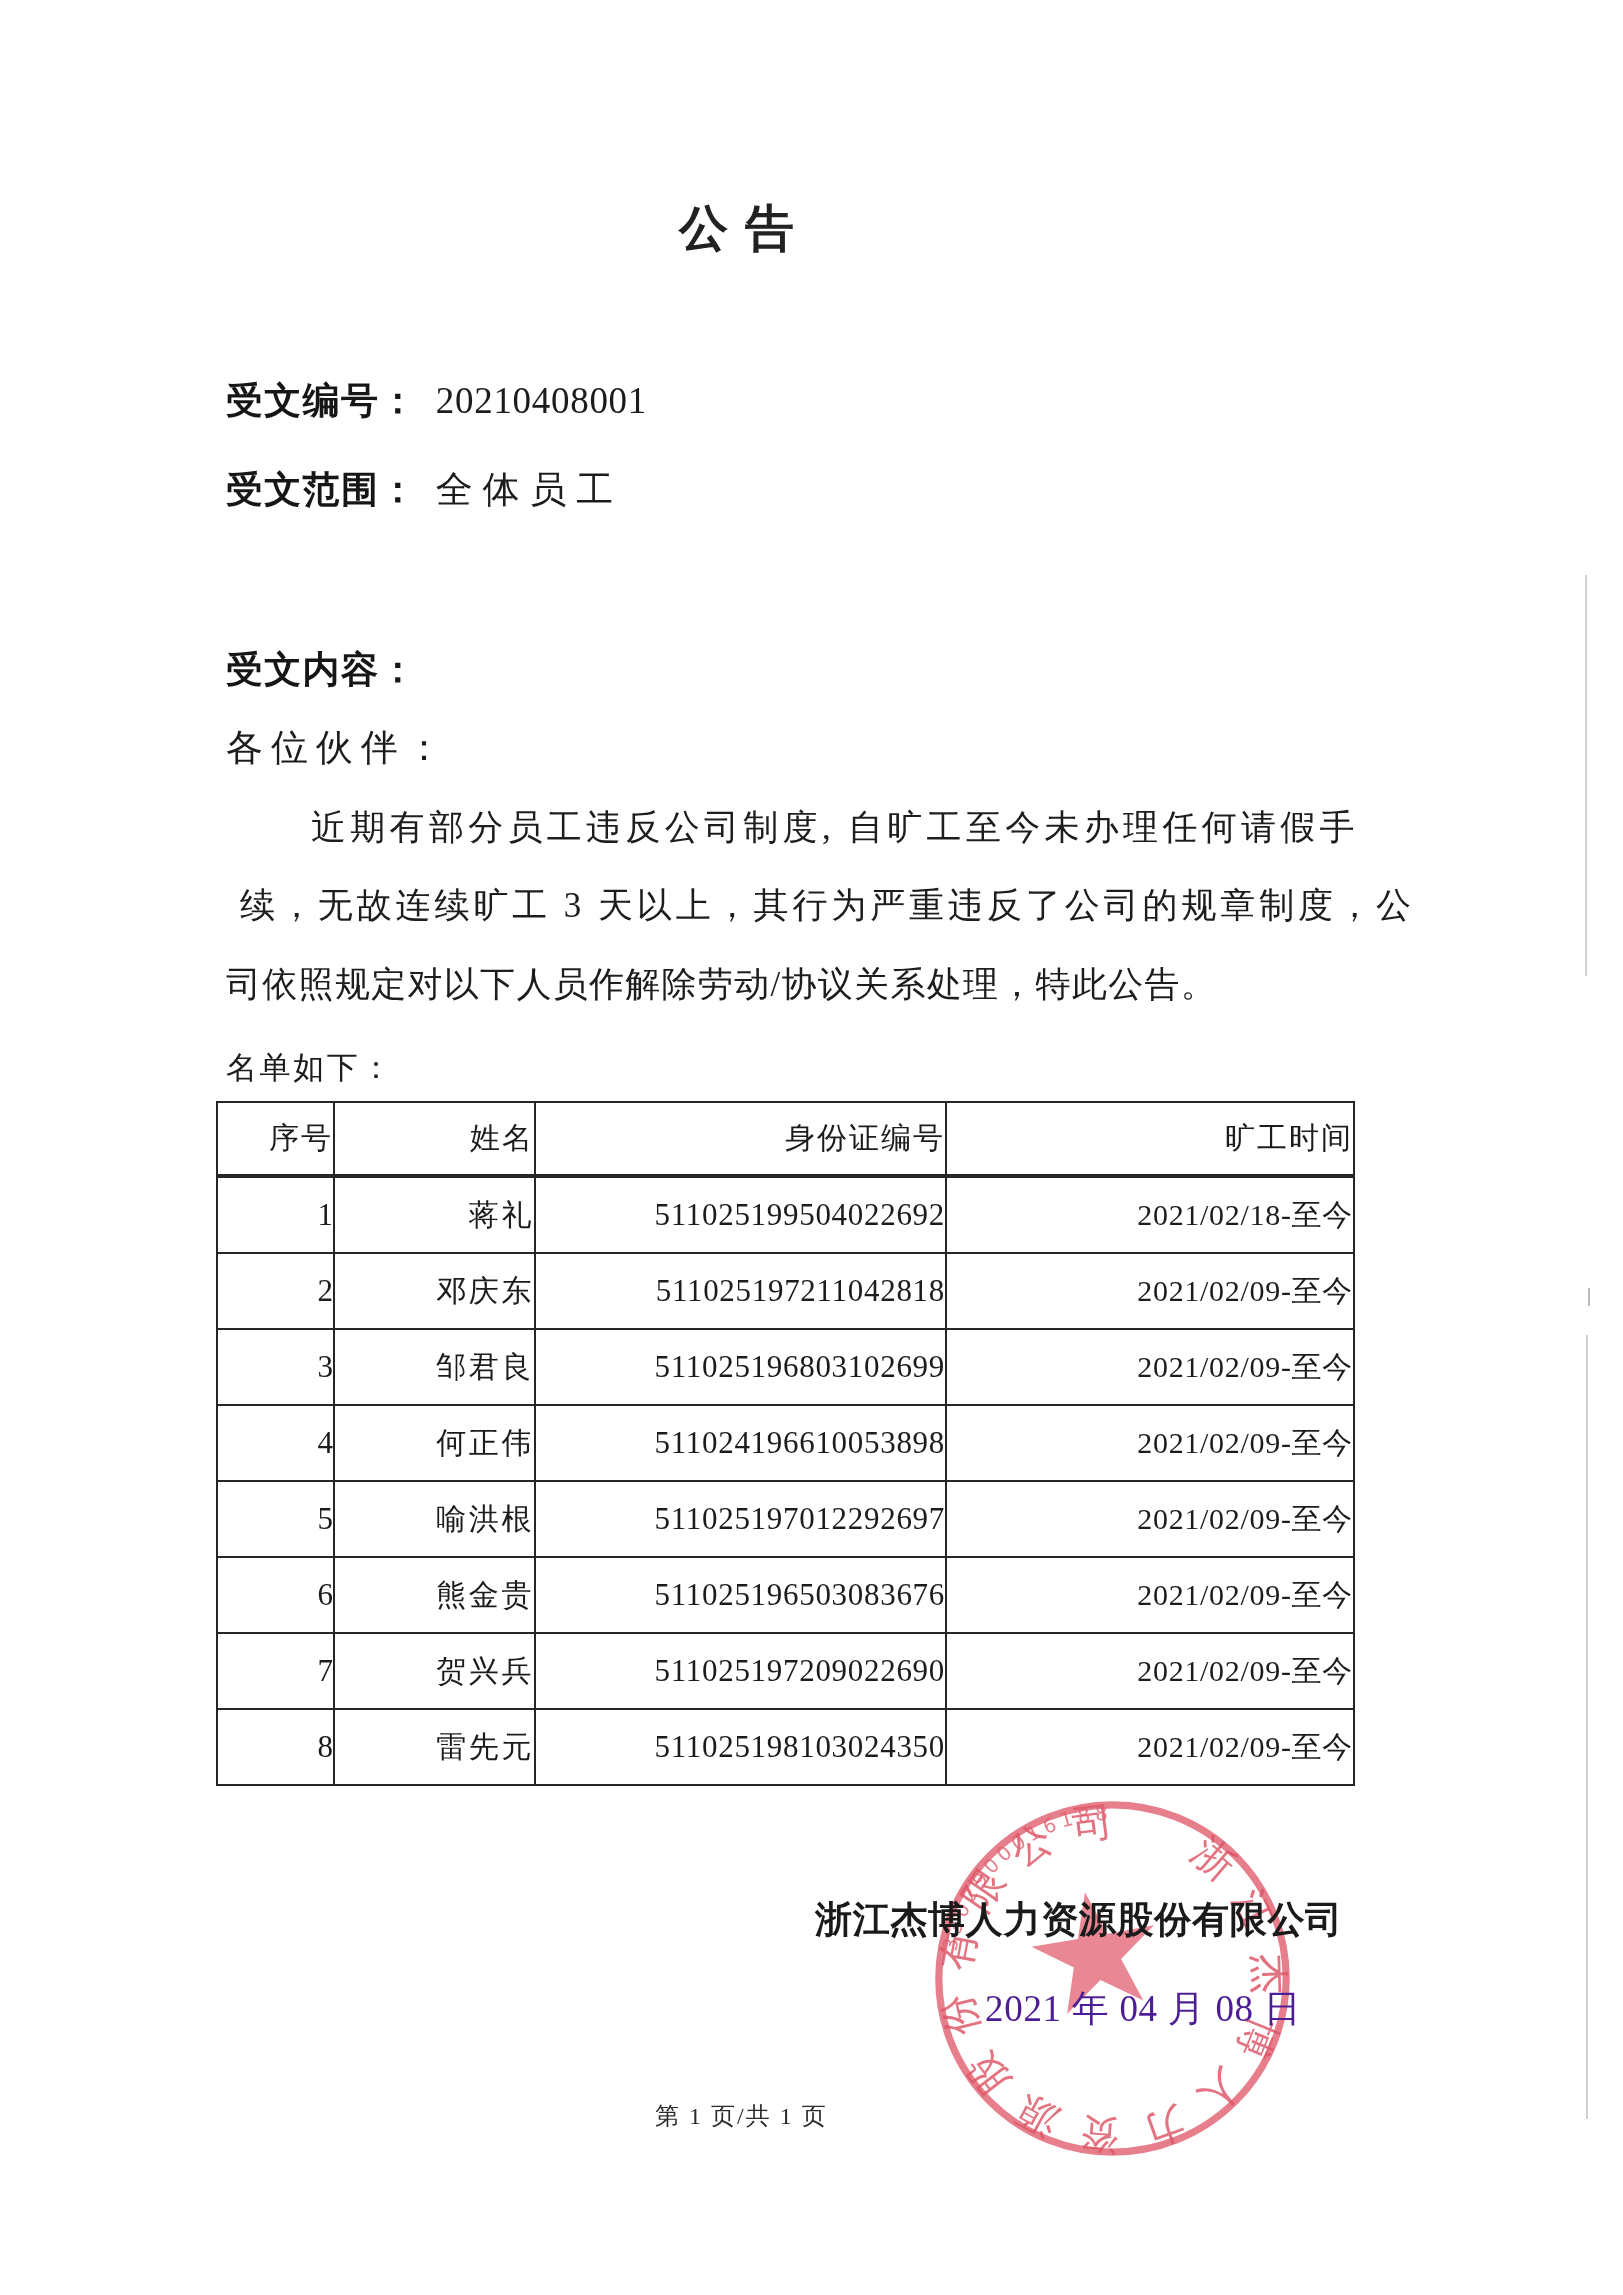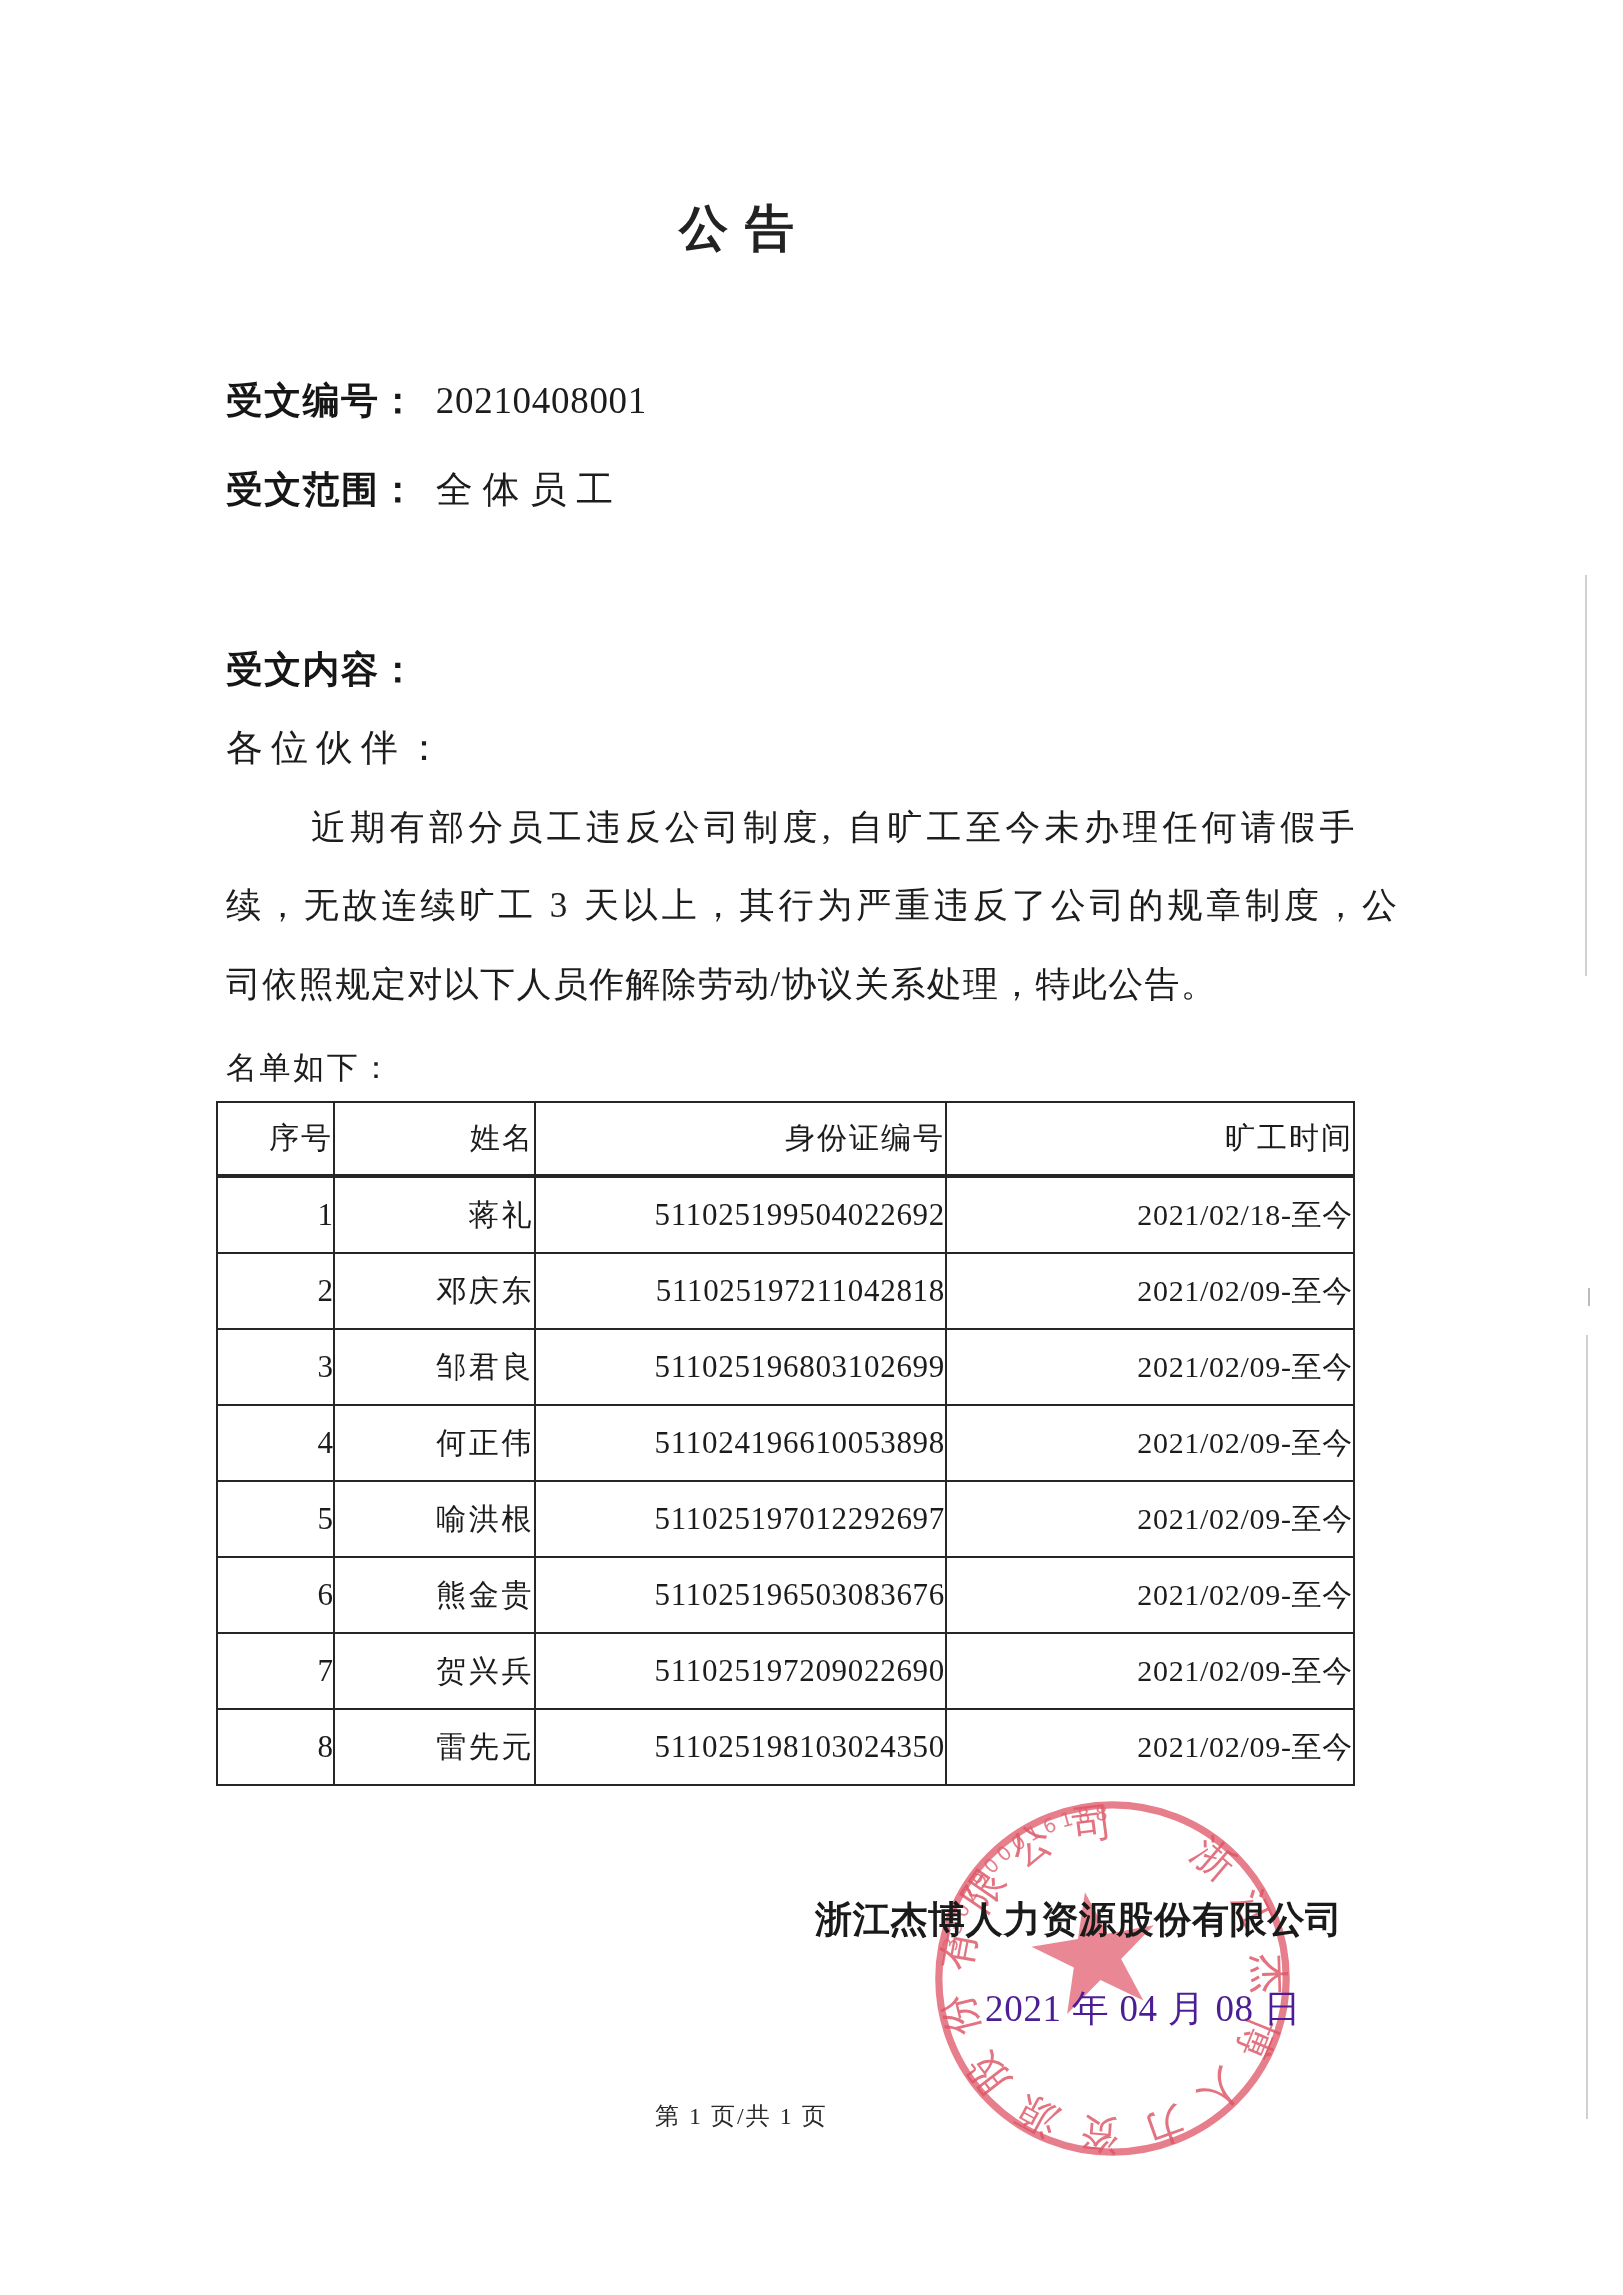--- a/index.html
+++ b/index.html
@@ -73,21 +73,21 @@
   </div>
   <div class="abs field-row" style="top:469px">
     <span class="field-label">受文范围：</span><span class="field-value spread">全体员工</span>
   </div>
   <div class="abs field-row" style="top:649px">
     <span class="field-label">受文内容：</span><span class="field-value"></span>
   </div>
 
   <div class="abs salutation">各位伙伴：</div>
   <div class="abs body-line" style="left:311px;top:804px;letter-spacing:4.3px">近期有部分员工违反公司制度, 自旷工至今未办理任何请假手</div>
-  <div class="abs body-line" style="left:226px;top:882px;letter-spacing:3.9px">续，无故连续旷工 3 天以上，其行为严重违反了公司的规章制度，公</div>
+  <div class="abs body-line" style="left:240px;top:882px;letter-spacing:3.9px">续，无故连续旷工 3 天以上，其行为严重违反了公司的规章制度，公</div>
   <div class="abs body-line" style="left:226px;top:961px;letter-spacing:1.3px">司依照规定对以下人员作解除劳动/协议关系处理，特此公告。</div>
   <div class="abs list-intro">名单如下：</div>
 
   <table class="roster">
     <colgroup>
       <col class="col-idx">
         <col class="col-name">
         <col class="col-id">
         <col class="col-time">
     </colgroup>

